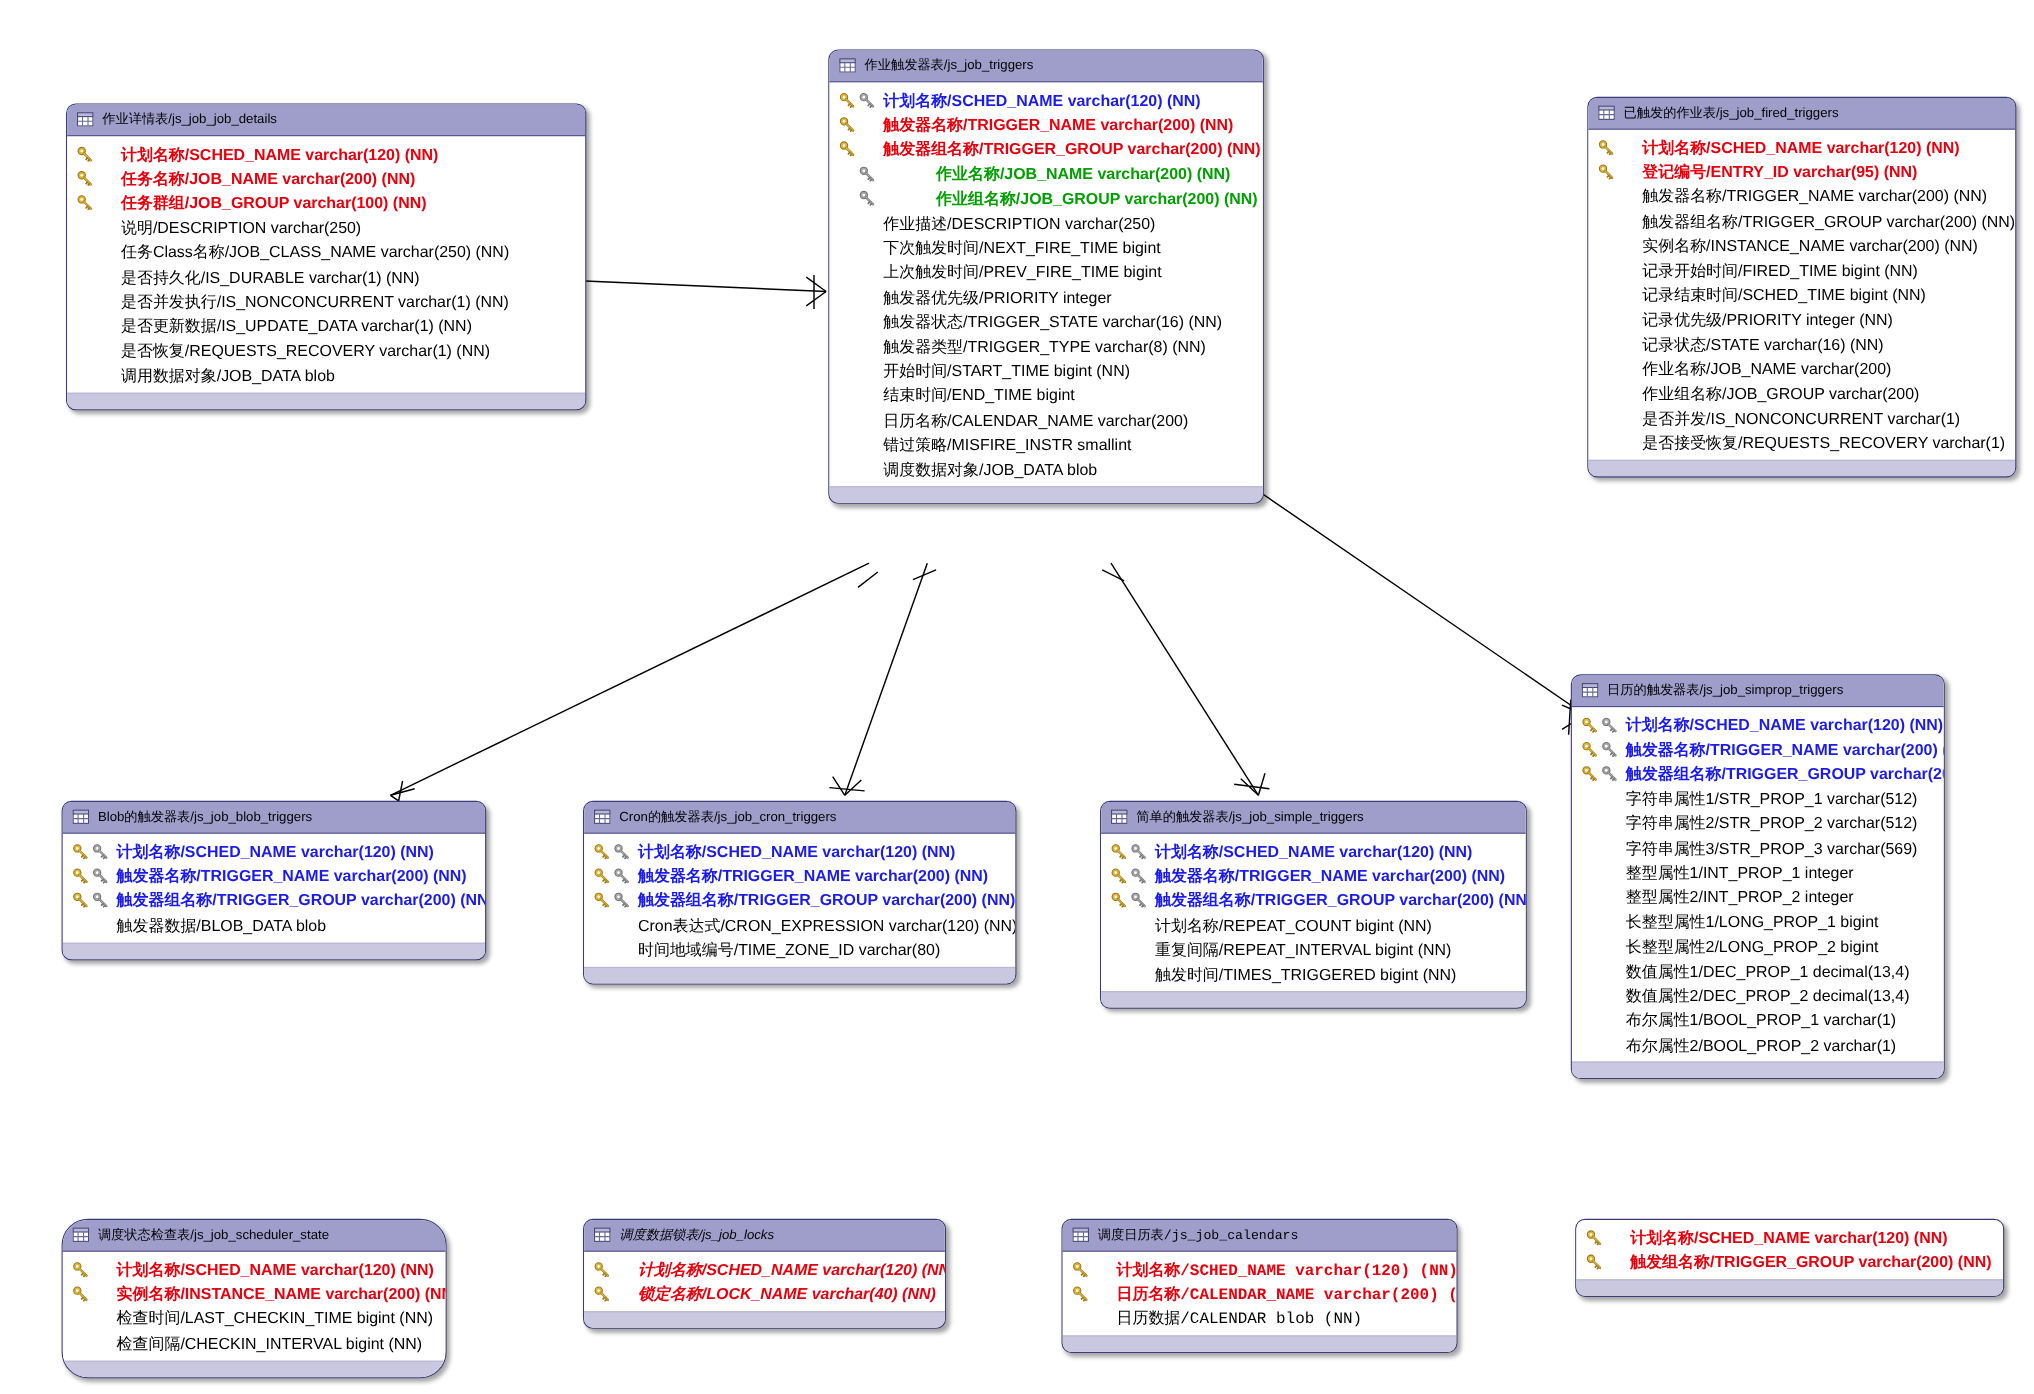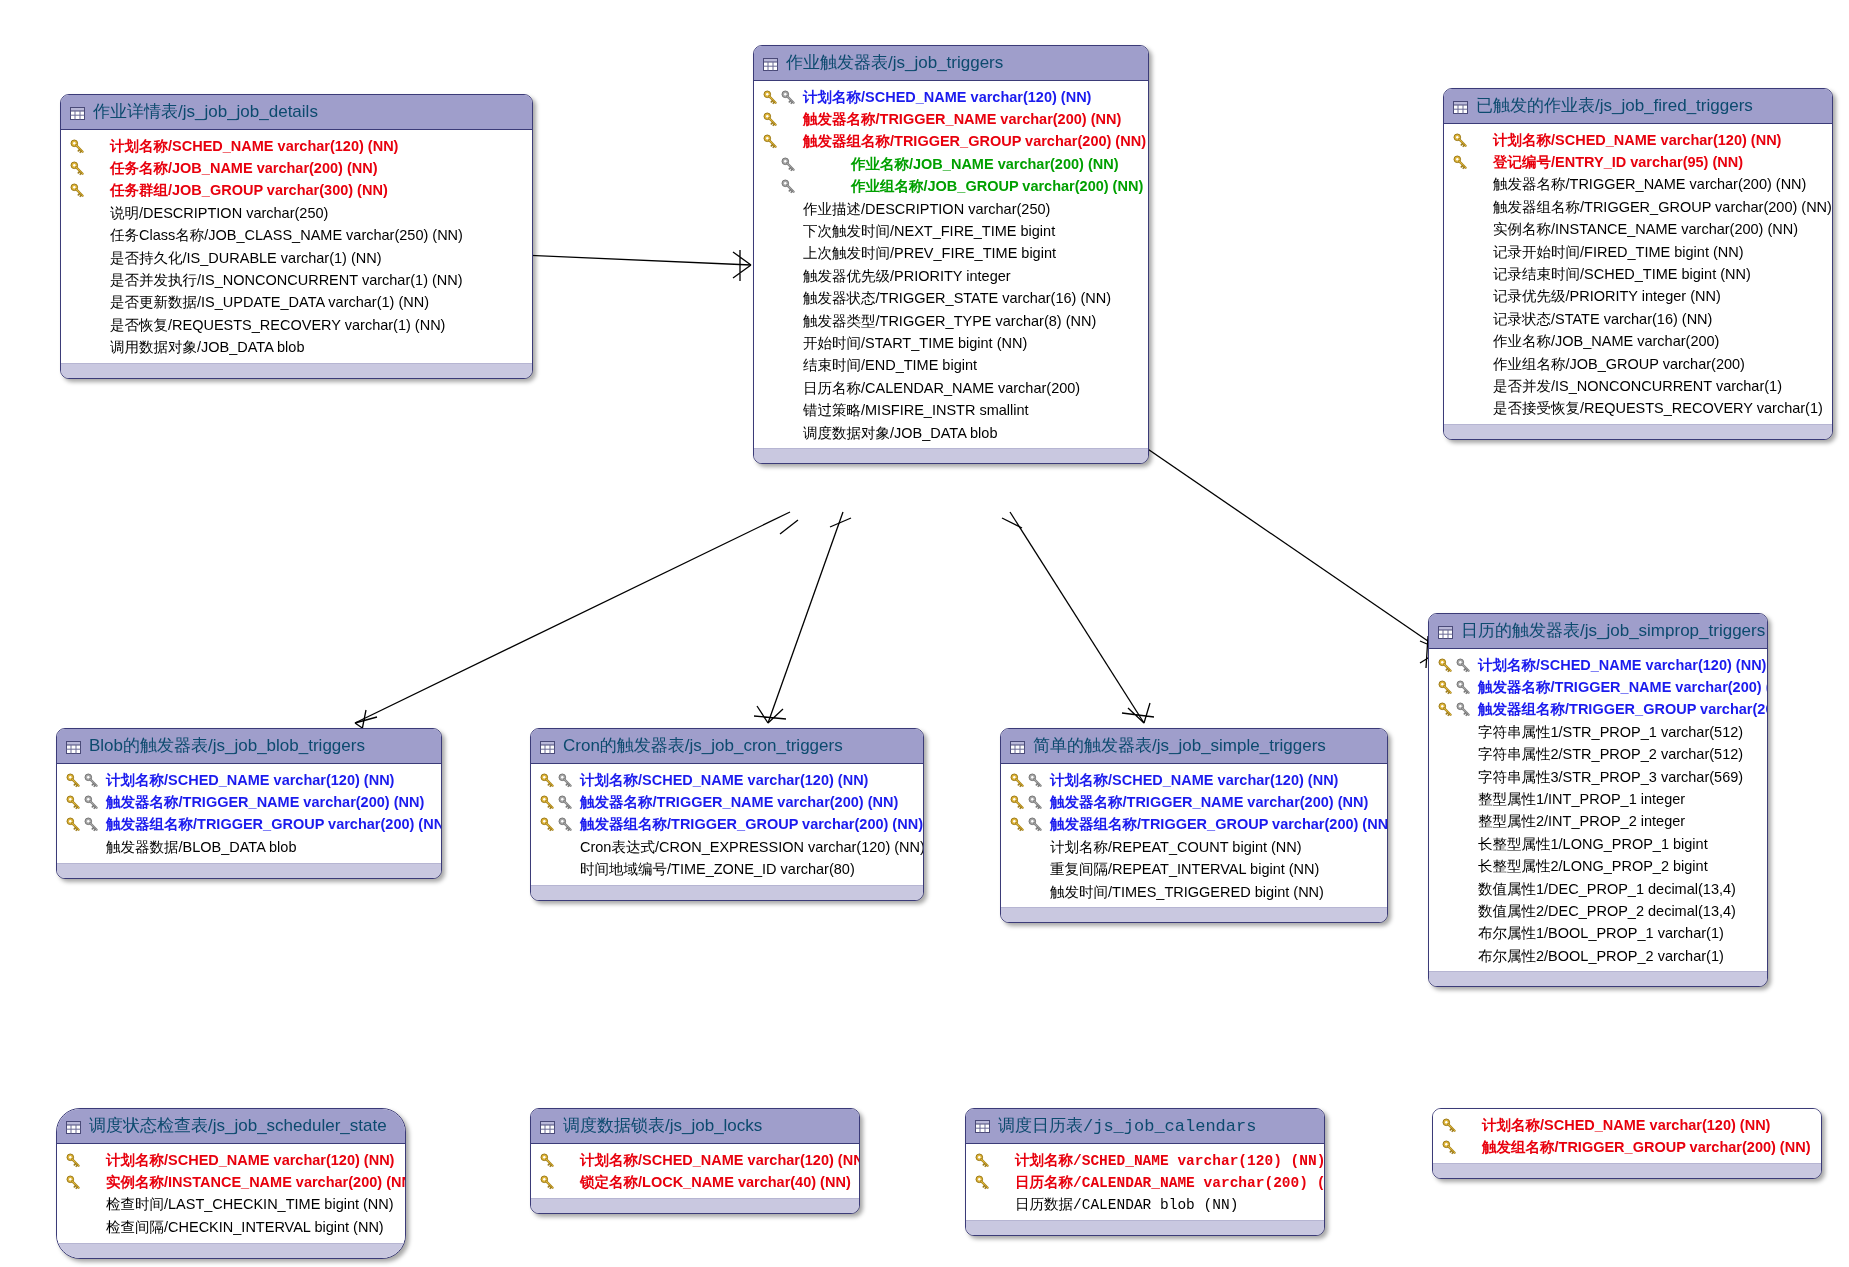--- a/index.html
+++ b/index.html
@@ -19,22 +19,22 @@
     overflow:hidden;
     box-sizing:border-box;
   }
   .ent-header{
     background:#9f9ecb;
     border-bottom:1.6px solid #3b3b78;
     padding:5px 9px 6px 9px;
     display:flex;
     align-items:center;
     gap:8px;
-    font-size:17px;
-    color:#0c4a6e;
+    font-size:12px;
+    color:#000000;
     white-space:nowrap;
   }
   .ent-body{
     padding:5px 0 4px 0;
     background:#ffffff;
   }
   .ent-footer{
     height:14px;
     background:#c9c8e0;
     border-top:1px solid #b6b5d2;
@@ -145,21 +145,21 @@
               <svg width="15" height="15" viewBox="0 0 15 15">
                 <circle cx="4.3" cy="4.3" r="3.3" fill="#e0b63a" stroke="#9c7a18" stroke-width="1"></circle>
                 <circle cx="4.3" cy="4.3" r="1.2" fill="#ffffff"></circle>
                 <path d="M6.3,6.4 L12.6,12.7" stroke="#9c7a18" stroke-width="2.2" stroke-linecap="round"></path>
                 <path d="M6.3,6.4 L12.6,12.7" stroke="#e0b63a" stroke-width="1.2" stroke-linecap="round"></path>
                 <path d="M9.6,10.6 L8.3,11.9" stroke="#9c7a18" stroke-width="1.6" stroke-linecap="round"></path>
                 <path d="M11.3,12.2 L10.2,13.3" stroke="#9c7a18" stroke-width="1.6" stroke-linecap="round"></path>
               </svg>
             </span>
             <span class="keyslot sp"></span>
-            <span class="ftext c-pk">任务群组/JOB_GROUP varchar(300) (NN)</span>
+            <span class="ftext c-pk">任务群组/JOB_GROUP varchar(100) (NN)</span>
           </div>
           <div class="field">
             <span class="keyslot"></span>
             <span class="keyslot sp"></span>
             <span class="ftext c-plain">说明/DESCRIPTION varchar(250)</span>
           </div>
           <div class="field">
             <span class="keyslot"></span>
             <span class="keyslot sp"></span>
             <span class="ftext c-plain">任务Class名称/JOB_CLASS_NAME varchar(250) (NN)</span>
@@ -920,21 +920,21 @@
             <span class="ftext c-plain">检查时间/LAST_CHECKIN_TIME bigint (NN)</span>
           </div>
           <div class="field">
             <span class="keyslot"></span>
             <span class="keyslot sp"></span>
             <span class="ftext c-plain">检查间隔/CHECKIN_INTERVAL bigint (NN)</span>
           </div>
         </div>
     <div class="ent-footer"></div>
   </div>
-      <div class="entity" style="left: 530px; top: 1108px; width: 330px;">
+      <div class="entity" style="left: 530px; top: 1108px; width: 330px; font-style: italic;">
     <div class="ent-header">
       <span class="tblicon">
         <svg width="15" height="13" viewBox="0 0 15 13">
           <rect x="0.5" y="0.5" width="14" height="12" fill="#ffffff" stroke="#4a4a78"></rect>
           <rect x="0.5" y="0.5" width="14" height="3.5" fill="#b9b8d8" stroke="#4a4a78"></rect>
           <line x1="5" y1="4" x2="5" y2="12.5" stroke="#6a6a95"></line>
           <line x1="10" y1="4" x2="10" y2="12.5" stroke="#6a6a95"></line>
           <line x1="0.5" y1="8.2" x2="14.5" y2="8.2" stroke="#6a6a95"></line>
         </svg>
       </span>

